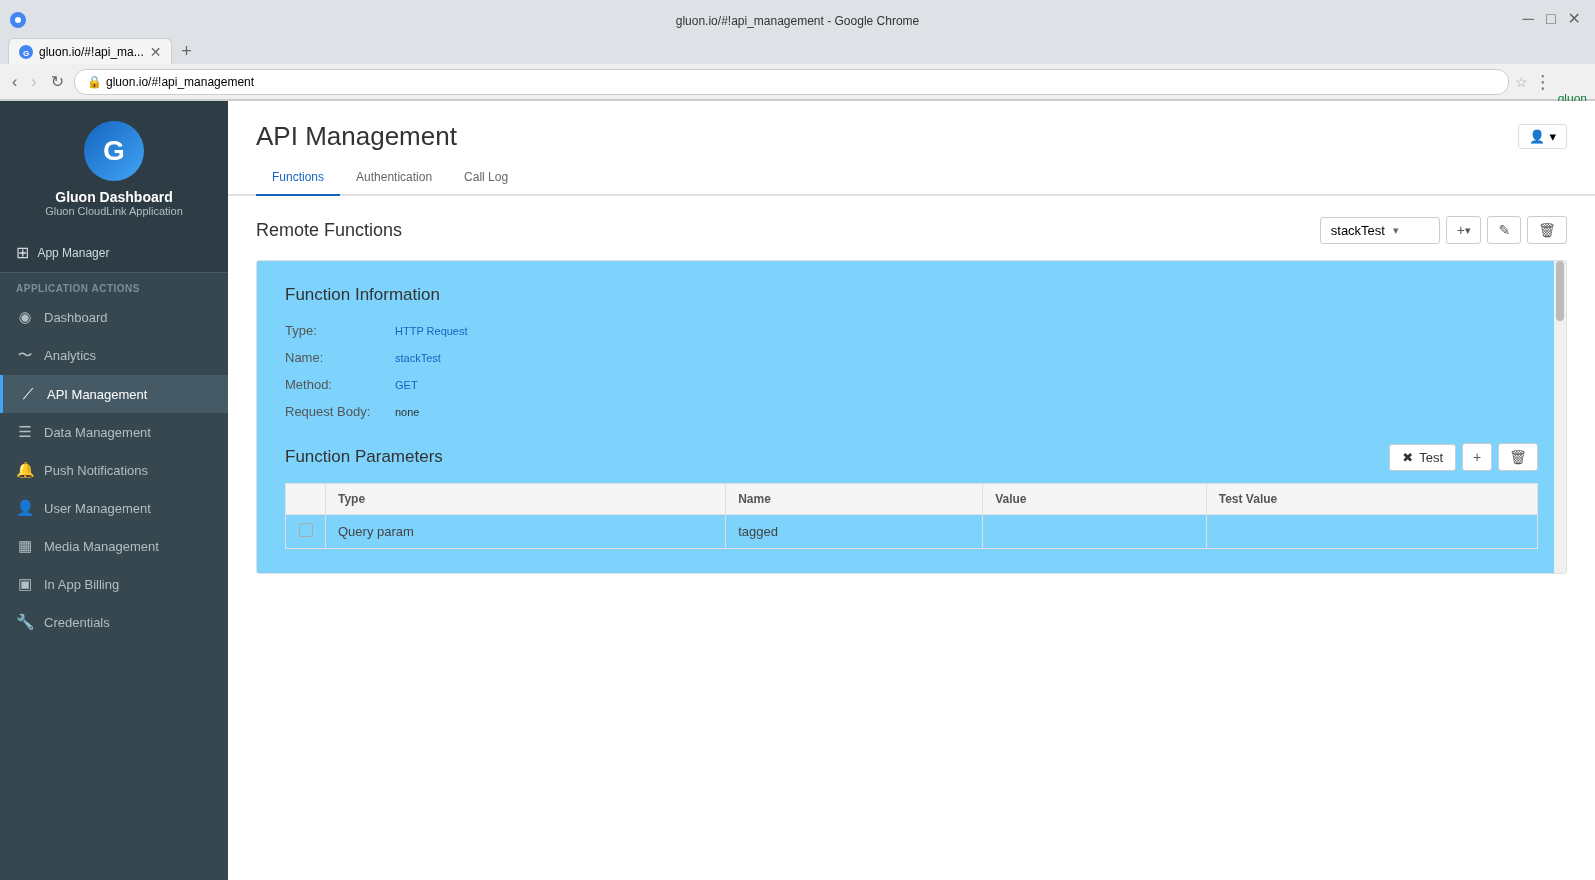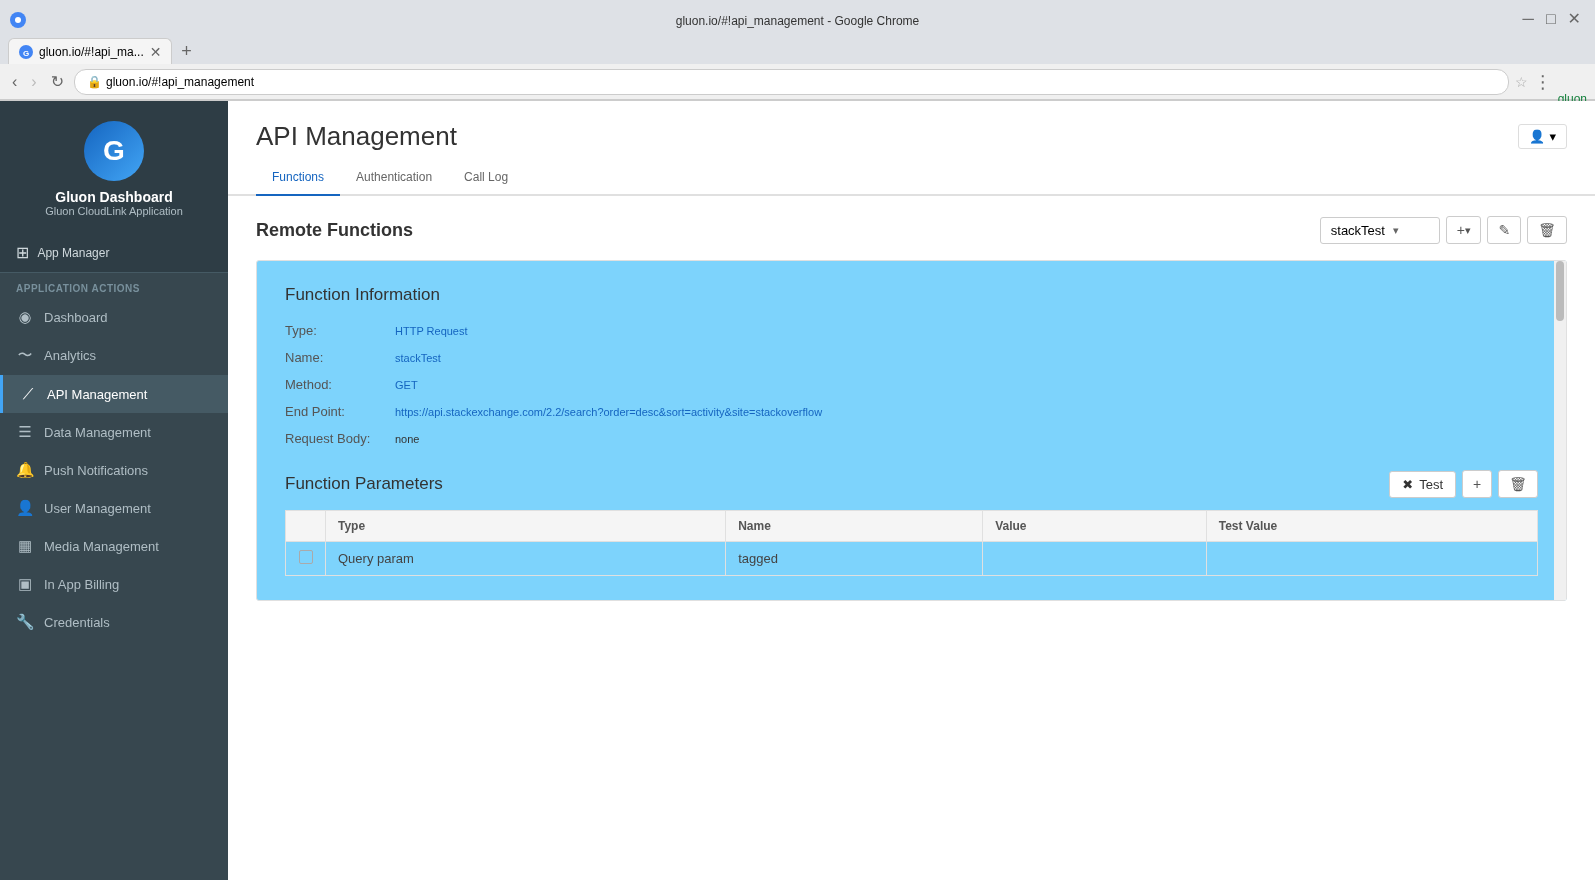--- a/index.html
+++ b/index.html
@@ -220,21 +220,21 @@
 
     
     .section-header {
       display: flex;
       align-items: center;
       justify-content: space-between;
       margin-bottom: 16px;
     }
     .section-title {
       font-size: 18px;
-      font-weight: 700;
+      font-weight: 400;
       color: #333;
     }
     .section-controls {
       display: flex;
       align-items: center;
       gap: 6px;
     }
     .dropdown-select {
       display: flex;
       align-items: center;
@@ -542,24 +542,20 @@
           <span class="info-label">Type:</span>
           <span class="info-value">HTTP Request</span>
         </div>
         <div class="info-row">
           <span class="info-label">Name:</span>
           <span class="info-value">stackTest</span>
         </div>
         <div class="info-row">
           <span class="info-label">Method:</span>
           <span class="info-value">GET</span>
-        </div>
-        <div class="info-row">
-          <span class="info-label">End Point:</span>
-          <span class="info-value">https://api.stackexchange.com/2.2/search?order=desc&amp;sort=activity&amp;site=stackoverflow</span>
         </div>
         <div class="info-row">
           <span class="info-label">Request Body:</span>
           <span class="info-value dark">none</span>
         </div>
 
         <div class="params-section">
           <div class="params-header">
             <h3 class="params-title">Function Parameters</h3>
             <div class="params-controls">

